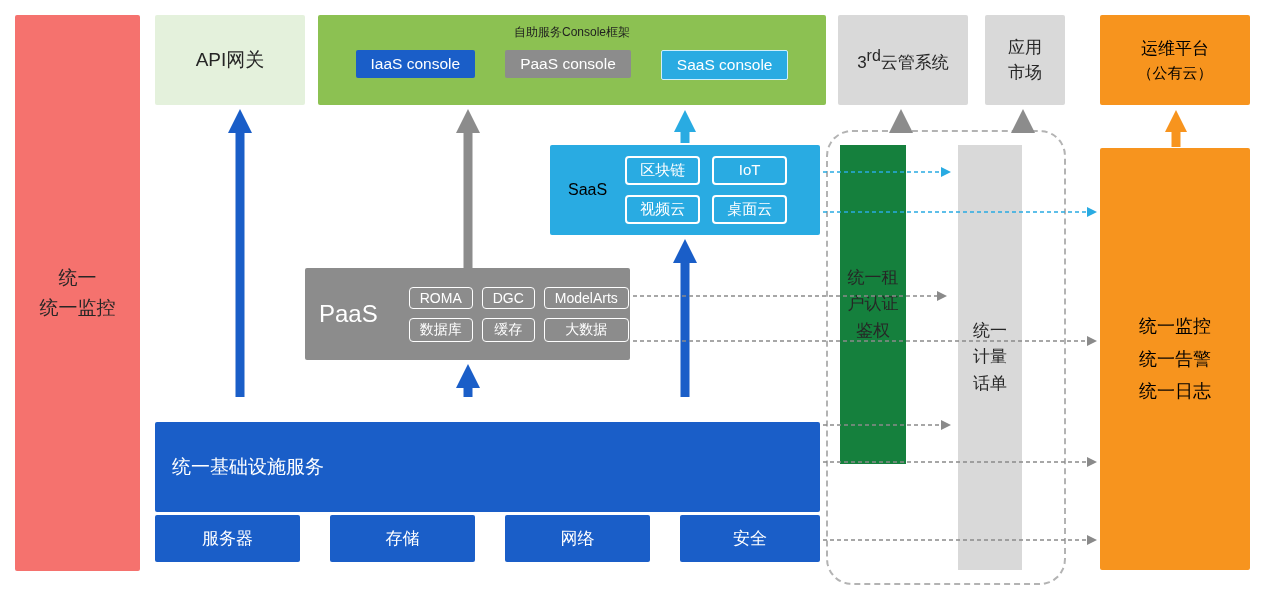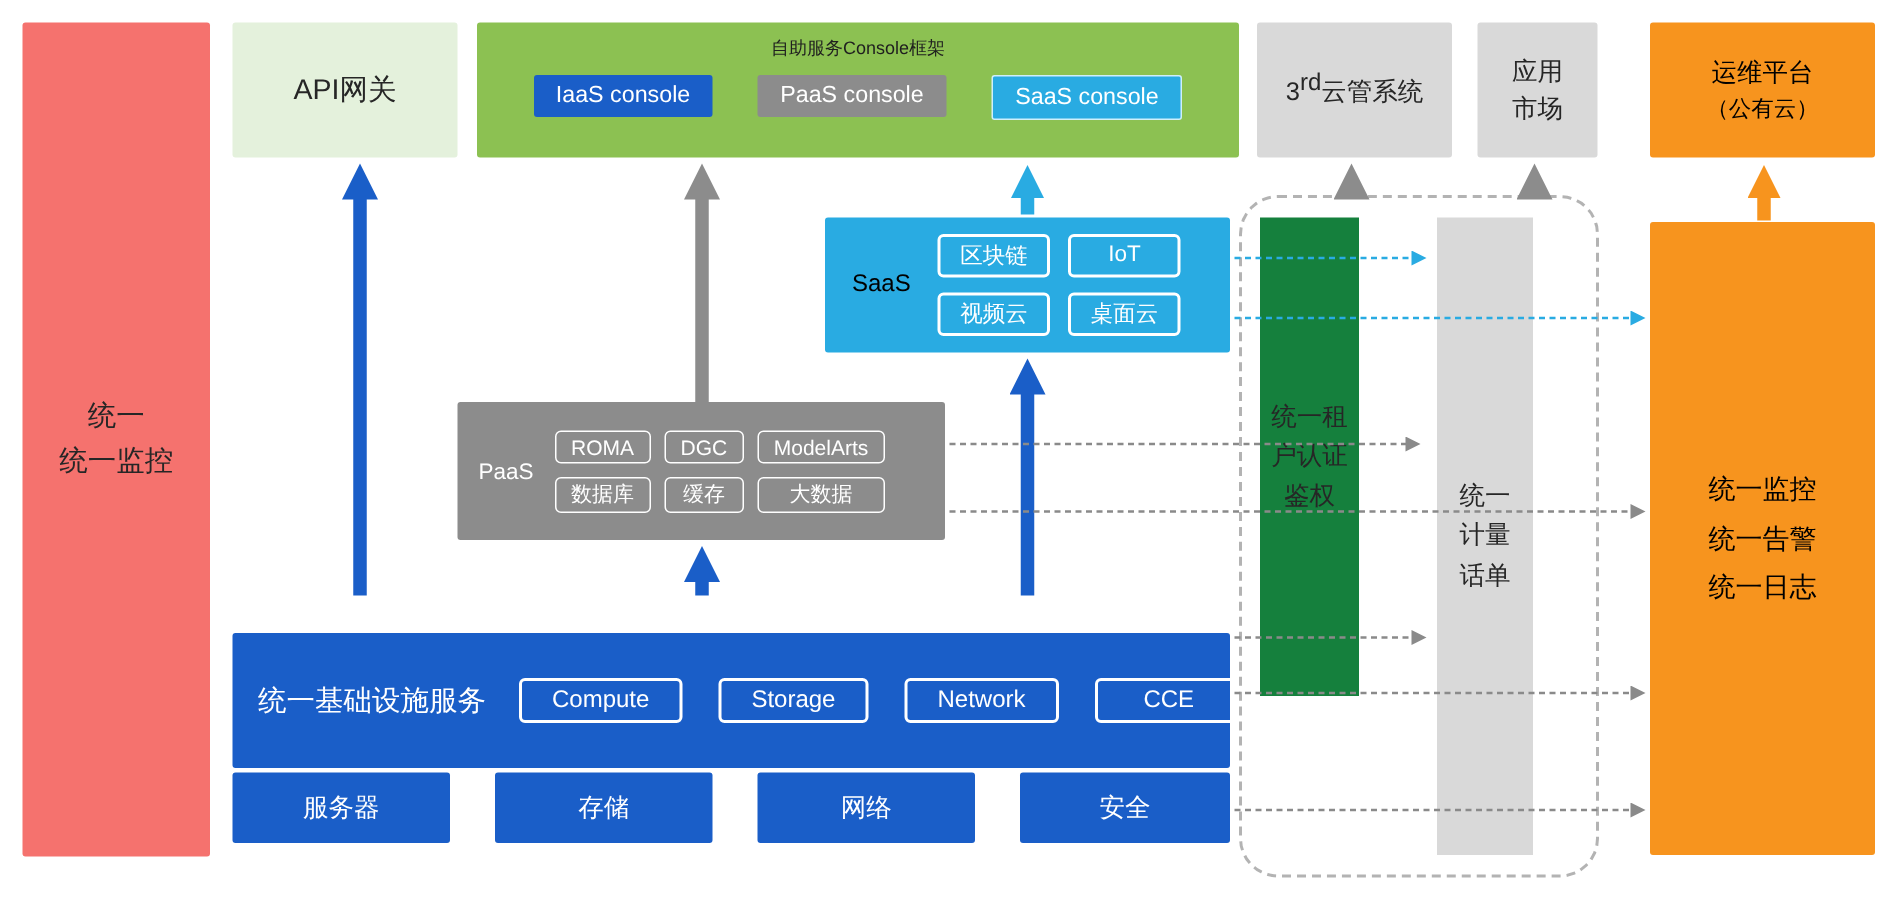--- a/index.html
+++ b/index.html
@@ -25,21 +25,21 @@
   .thirdcloud sup{font-size:16px;}
   .appmarket{left:985px;top:15px;width:80px;height:90px;background:#D9D9D9;border-radius:2px;font-size:17px;line-height:1.5;}
   .omplatform{left:1100px;top:15px;width:150px;height:90px;background:#F7941E;border-radius:2px;font-size:17px;line-height:1.5;}
   .omplatform .sub{font-size:15px;}
 
   
   .saasbox{left:550px;top:145px;width:270px;height:90px;background:#29ABE2;border-radius:2px;flex-direction:row;justify-content:flex-start;padding-left:18px;}
   .saas-label{font-size:16px;color:#000000;margin-right:18px;}
   .saas-chips{display:grid;grid-template-columns:auto auto;gap:10px 12px;}
   .paasbox{left:305px;top:268px;width:325px;height:92px;background:#8C8C8C;border-radius:2px;flex-direction:row;justify-content:flex-start;padding-left:14px;}
-  .paas-label{font-size:15px;color:#fff;margin-right:14px;}
+  .paas-label{font-size:24px;color:#fff;margin-right:31px;}
   .paas-chips{display:grid;grid-template-columns:auto auto auto;gap:9px 9px;}
   .iaasbox{left:155px;top:422px;width:665px;height:90px;background:#1A5EC8;border-radius:2px;flex-direction:row;justify-content:flex-start;padding-left:17px;}
   .iaas-label{font-size:19px;color:#fff;margin-right:22px;white-space:nowrap;}
   .iaas-chips{display:flex;gap:24px;}
 
   .chip{border:2px solid #fff;color:#fff;border-radius:4px;text-align:center;white-space:nowrap;}
   .chip-s{font-size:15px;padding:3px 13px;}
   .chip-p{font-size:14px;padding:2px 10px;border-width:1.5px;}
   .chip-i{font-size:16px;padding:4px 20px;min-width:55px;}
 
@@ -112,26 +112,20 @@
       <div class="chip chip-p">DGC</div>
       <div class="chip chip-p">ModelArts</div>
       <div class="chip chip-p">数据库</div>
       <div class="chip chip-p">缓存</div>
       <div class="chip chip-p">大数据</div>
     </div>
   </div>
 
   <div class="abs box iaasbox">
     <div class="iaas-label">统一基础设施服务</div>
-    <div class="iaas-chips">
-      <div class="chip chip-i">Compute</div>
-      <div class="chip chip-i">Storage</div>
-      <div class="chip chip-i">Network</div>
-      <div class="chip chip-i">CCE</div>
-    </div>
   </div>
 
   <div class="abs box bbox b1">服务器</div>
   <div class="abs box bbox b2">存储</div>
   <div class="abs box bbox b3">网络</div>
   <div class="abs box bbox b4">安全</div>
 
   <div class="abs dashedwrap"></div>
 
   <div class="abs box authbar dark">

